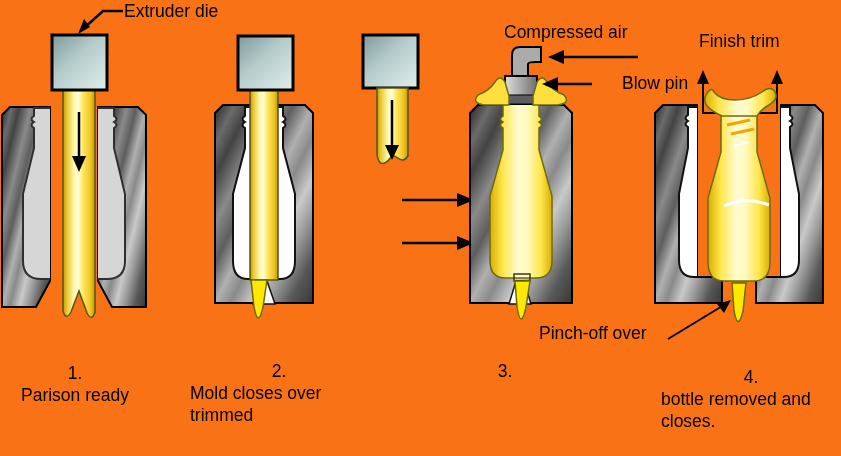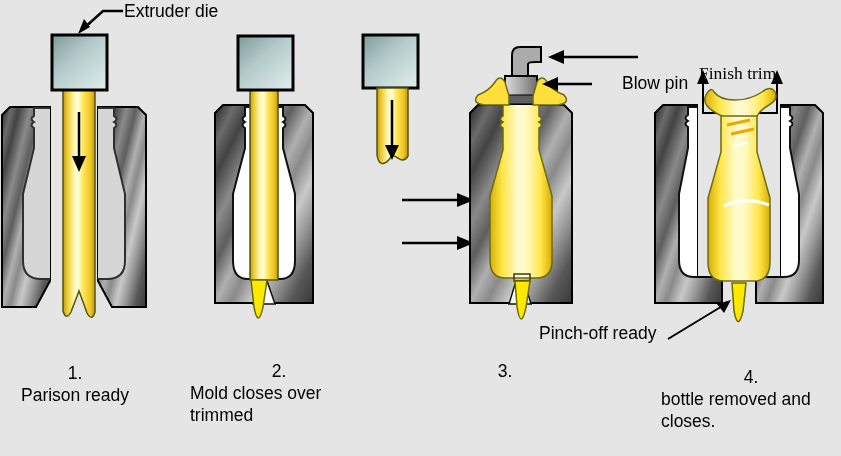--- a/index.html
+++ b/index.html
@@ -1,16 +1,16 @@
 <!DOCTYPE html>
 <html><head>
 <meta charset="utf-8">
 <style>
   html,body{margin:0;padding:0;background:#ffffff;}
-  #stage{position:relative;width:841px;height:456px;background:#e5e5e5;overflow:hidden;
+  #stage{position:relative;width:841px;height:456px;background:#f97316;overflow:hidden;
          font-family:"Liberation Sans", sans-serif;}
   #art{position:absolute;left:0;top:0;}
   .lbl{position:absolute;font-size:17.5px;color:#000;white-space:nowrap;line-height:19px;}
   .caption{position:absolute;font-size:17.5px;color:#000;line-height:22px;}
   .cap-num{text-align:center;}
   .cap-text{white-space:pre-line;text-align:left;}
   .caption.center .cap-text{text-align:center;}
 </style>
 </head>
 <body>
@@ -124,23 +124,24 @@
     <line x1="731" y1="134" x2="754" y2="129" stroke="#f0a500" stroke-width="3"></line>
     <line x1="734" y1="146" x2="748" y2="142" stroke="#ffffff" stroke-width="2"></line>
     <path d="M724,206 Q746,196 769,205" fill="none" stroke="#ffffff" stroke-width="3"></path>
     <path d="M732,283 L746,283 L743,311 Q738,332 734,311 Z" fill="#ffe800" stroke="#6b6b00" stroke-width="1.5"></path>
     <line x1="668" y1="339" x2="724" y2="305" stroke="#000" stroke-width="2"></line>
     <polygon points="731,300 717,304 724,313" fill="#000"></polygon>
   </g>
 </svg>
 
   <div class="lbl" style="left:124px;top:2px;">Extruder die</div>
+  <div class="lbl" style="left:504px;top:23px;">Compressed air</div>
   <div class="lbl" style="left:594px;top:74px;margin-left:28px;">Blow pin</div>
-  <div class="lbl" style="left:699px;top:64px;font-family:Liberation Serif, serif;">Finish trim</div>
-  <div class="lbl" style="left:539px;top:324px;">Pinch-off ready</div>
+  <div class="lbl" style="left:699px;top:32px;">Finish trim</div>
+  <div class="lbl" style="left:539px;top:324px;">Pinch-off over</div>
 
   <div class="caption center" style="left:0px;top:362px;width:150px;">
     <div class="cap-num">1.</div>
     <div class="cap-text">Parison ready</div>
   </div>
   <div class="caption" style="left:190px;top:360px;width:178px;">
     <div class="cap-num">2.</div>
     <div class="cap-text">Mold closes over
 trimmed</div>
   </div>

